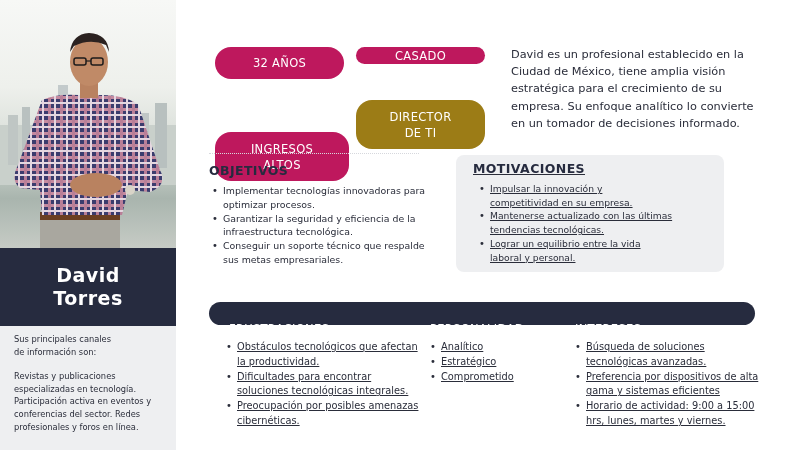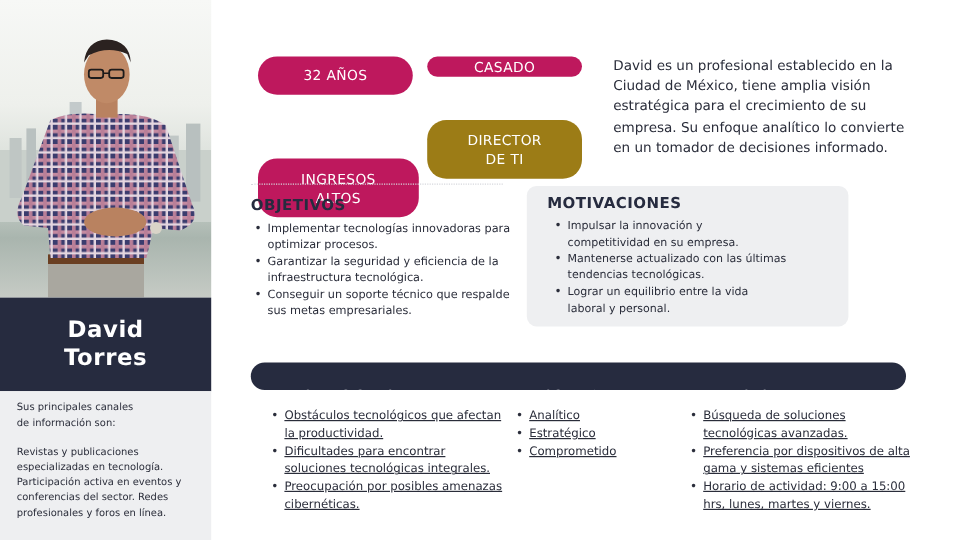--- a/index.html
+++ b/index.html
@@ -29,21 +29,21 @@
   .dotted { position: absolute; left: 209px; top: 153px; width: 210px; border-top: 1.5px dotted #d6d8dd; }
 
   .sec-title { font-weight: bold; font-size: 12.5px; letter-spacing: 0.4px; color: #262b3f; }
   ul.bullets { list-style: none; }
   ul.bullets li { position: relative; padding-left: 14px; font-size: 9.4px; line-height: 13.8px; color: #2a2d3a; margin-bottom: 0px; }
   ul.bullets li::before { content: "•"; position: absolute; left: 3px; top: 0; font-size: 10px; color: #2a2d3a; }
 
   .objetivos { position: absolute; left: 209px; top: 163px; width: 220px; }
   .objetivos .sec-title { margin-bottom: 6px; }
 
-  .motivaciones { position: absolute; left: 439px; top: 155px; width: 268px; height: 117px; background: #eeeff1; border-radius: 8px; padding: 6px 17px; }
+  .motivaciones { position: absolute; left: 456px; top: 155px; width: 268px; height: 117px; background: #eeeff1; border-radius: 8px; padding: 6px 17px; text-decoration: underline; }
   .motivaciones .sec-title { margin-bottom: 6px; }
   .motivaciones ul.bullets li { padding-left: 17px; font-size: 9.2px; line-height: 13.7px; }
   .motivaciones ul.bullets li::before { left: 6px; }
 
   .bar { position: absolute; left: 209px; top: 302px; width: 546px; height: 23px; background: #262b3f; border-radius: 12px; }
   .bar span { position: absolute; top: 16px; line-height: 23px; color: #ffffff; font-size: 11.5px; letter-spacing: 0.3px; }
 
   .col { position: absolute; top: 340px; }
   .col ul.bullets li { font-size: 9.8px; line-height: 14.8px; text-decoration: underline; }
 </style>

